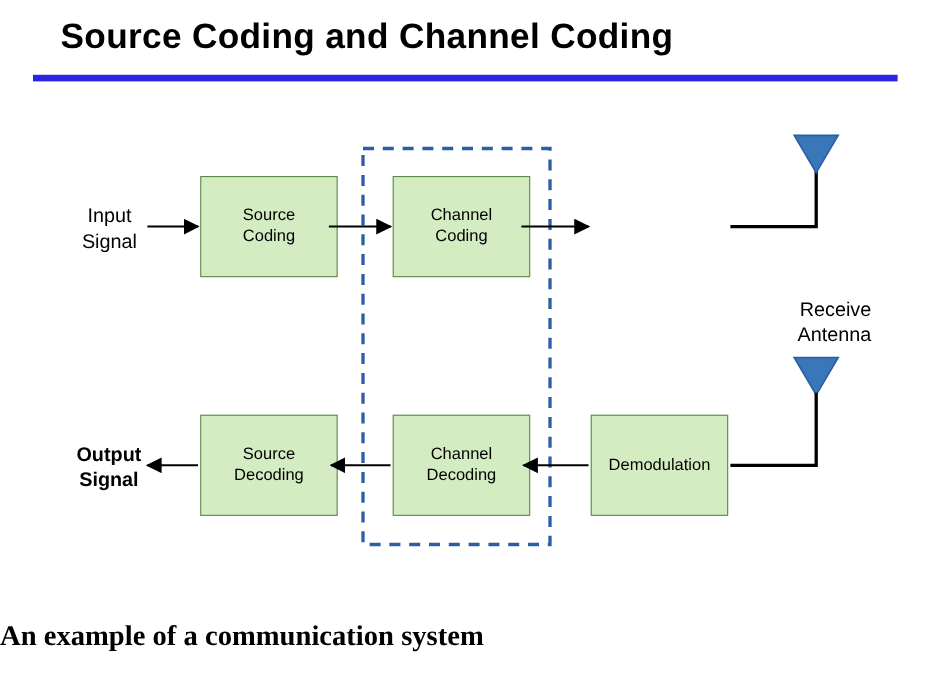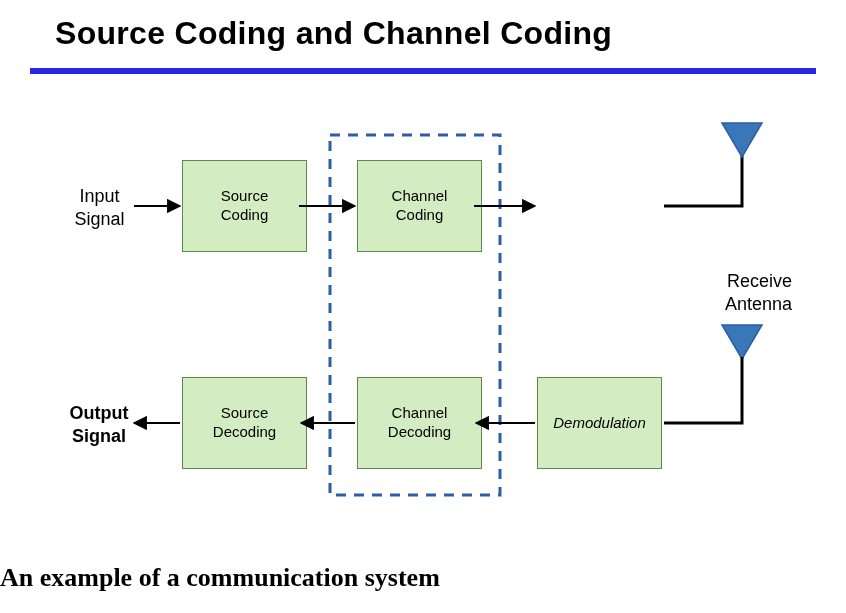--- a/index.html
+++ b/index.html
@@ -93,21 +93,21 @@
     <div class="box" style="left:295px; top:45px;">
       <span>Channel<br>Coding</span>
     </div>
 
     <div class="box" style="left:120px; top:262px;">
       <span>Source<br>Decoding</span>
     </div>
     <div class="box" style="left:295px; top:262px;">
       <span>Channel<br>Decoding</span>
     </div>
-    <div class="box box-wide" style="left:475px; top:262px;font-style:italic;">
+    <div class="box box-wide" style="left:475px; top:262px;">
       <span>Demodulation</span>
     </div>
 
     <div class="label" style="left:10px; top:70px; width:55px;">Input<br>Signal</div>
     <div class="label" style="left:7px; top:287px; width:60px;font-weight:bold;">Output<br>Signal</div>
     <div class="label" style="left:660px; top:155px; width:70px; text-align:right;">Receive<br>Antenna</div>
 
     <svg class="overlay" viewBox="0 0 720 420">
       <defs>
         <marker id="arr" viewBox="0 0 10 10" refX="9" refY="5" markerWidth="8" markerHeight="8" orient="auto-start-reverse">

